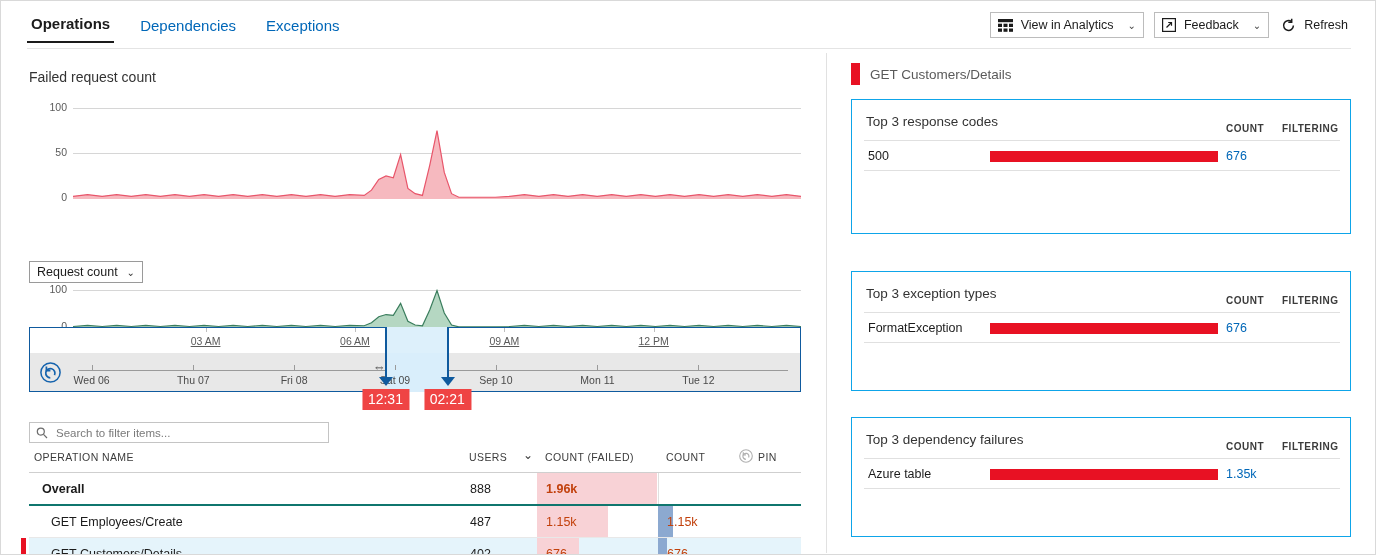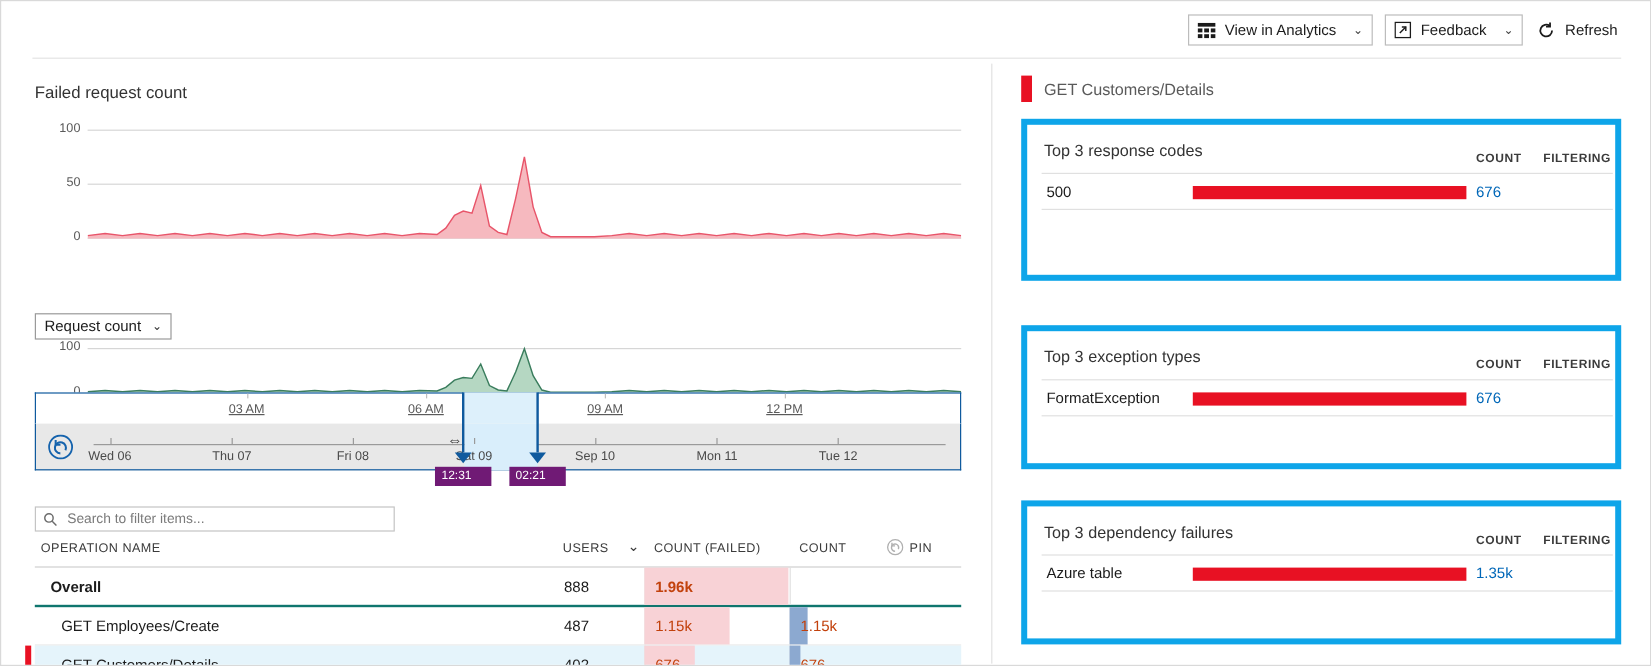--- a/index.html
+++ b/index.html
@@ -80,22 +80,22 @@
     position: absolute; top: 0; height: 39px; background: #d9eefb;
   }
   .sel-band-top { position: absolute; background: #ddf0fb; }
   .handle-line { position: absolute; width: 2px; background: #0f5a9e; }
   .handle-tri {
     position: absolute; width: 0; height: 0;
     border-left: 7px solid transparent; border-right: 7px solid transparent;
     border-top: 9px solid #0f5a9e;
   }
   .handle-lab {
-    position: absolute; background: #701a75; color: #fff; font-size: 10px;
-    padding: 2px 17px 3px 5px; transform: translateX(-50%); white-space: nowrap;
+    position: absolute; background: #ef4444; color: #fff; font-size: 14px;
+    padding: 2px 7px 3px 5px; transform: translateX(-50%); white-space: nowrap;
   }
   .resize-cur { position: absolute; font-size: 13px; color: #333; }
 
   
   .search {
     position: absolute; left: 28px; top: 373px; width: 300px; height: 21px;
     border: 1px solid #c4c4c4; background: #fff; display: flex; align-items: center; gap: 6px;
     padding: 0 6px;
   }
   .search input {
@@ -125,35 +125,40 @@
   .colsep { position: absolute; top: 0; width: 1px; height: 100%; background: #e0e0e0; }
 
   
   .right { position: absolute; left: 850px; top: 48px; width: 520px; height: 507px; }
   .opheader { position: absolute; left: 0; top: 14px; display: flex; align-items: center; gap: 10px; }
   .opmark { width: 9px; height: 22px; background: #e81123; }
   .opname { font-size: 13.5px; color: #5a5a5a; }
 
   .card {
     position: absolute; left: 0; width: 500px;
-    border: 5px solid #0ea5e9; background: #fff;
+    border: 1px solid #0ea5e9; background: #fff;
   }
   .card-title { position: absolute; left: 14px; top: 14px; font-size: 13.5px; color: #333; }
   .card-hdr { position: absolute; top: 23px; font-size: 10px; font-weight: bold; letter-spacing: .5px; color: #3b3b3b; }
   .card-sep { position: absolute; left: 12px; width: 476px; height: 1px; background: #e0e0e0; }
   .card-rowlabel { position: absolute; left: 16px; font-size: 12.5px; color: #1b1b1b; }
   .card-bar { position: absolute; height: 11px; background: #e81123; }
   .card-count { position: absolute; font-size: 12.5px; color: #0067b8; }
 </style>
 </head>
 <body>
 
 <div id="app">
 
   <div class="topbar">
+    <div class="tabs">
+      <div class="tab active">Operations</div>
+      <div class="tab">Dependencies</div>
+      <div class="tab">Exceptions</div>
+    </div>
     <div class="tabs-underline"></div>
 
     <div class="toolbar">
       <div class="tbtn">
         <span class="ic">
           <svg width="15" height="13" viewBox="0 0 15 13">
             <rect x="0" y="0" width="15" height="3.2" fill="#1b1b1b"></rect>
             <rect x="0" y="4.7" width="4" height="3.3" fill="#1b1b1b"></rect>
             <rect x="5.5" y="4.7" width="4" height="3.3" fill="#1b1b1b"></rect>
             <rect x="11" y="4.7" width="4" height="3.3" fill="#1b1b1b"></rect>

